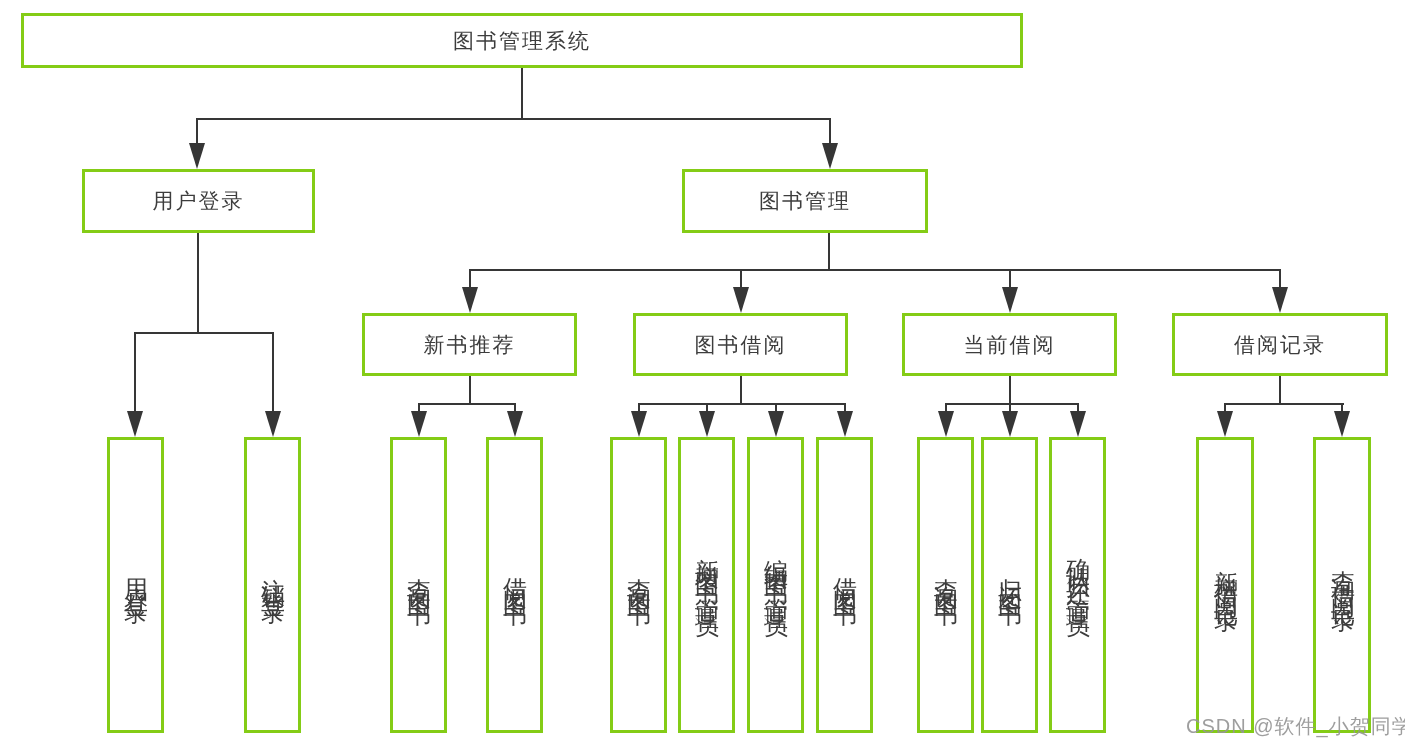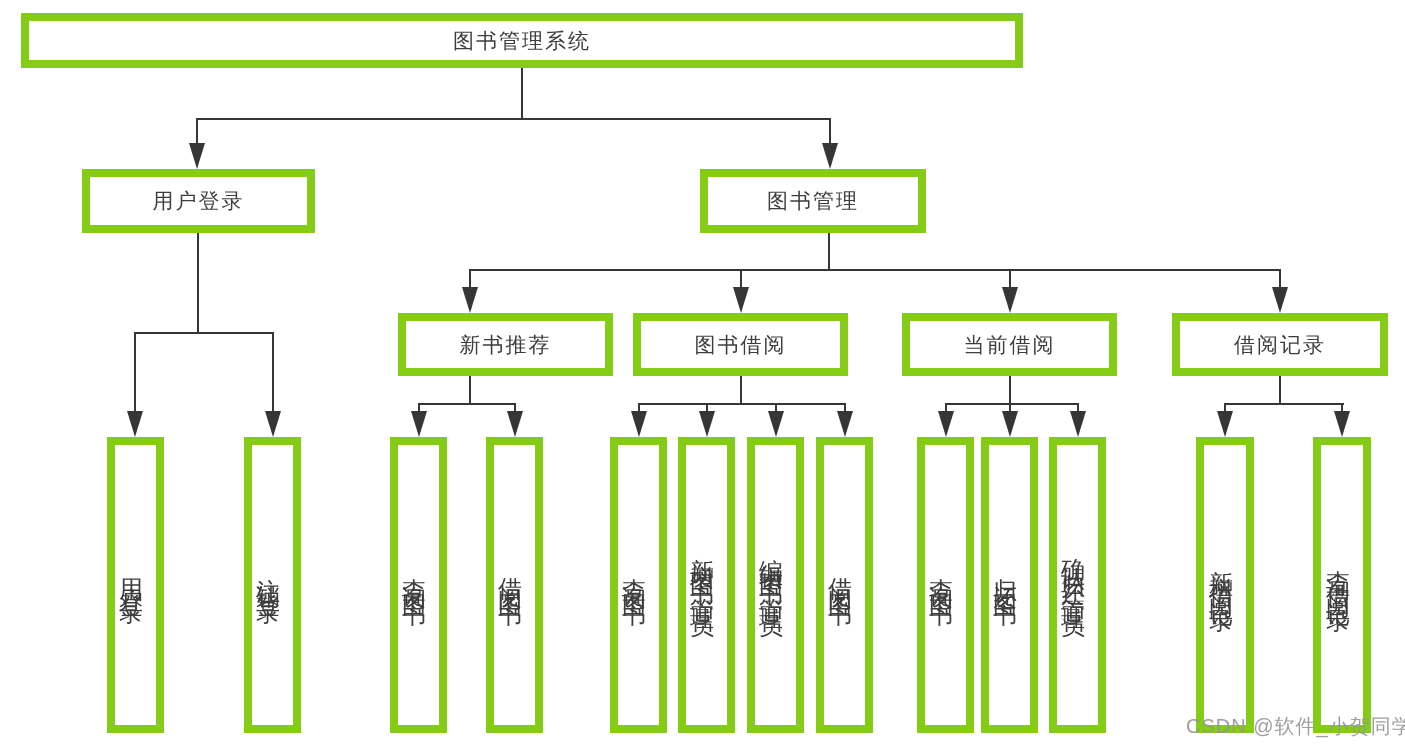--- a/index.html
+++ b/index.html
@@ -2,21 +2,21 @@
 <html><head>
 <meta charset="utf-8">
 <style>
   html,body{margin:0;padding:0;background:#fff;}
   #canvas{
     position:relative;width:1405px;height:747px;background:#fff;overflow:hidden;
     font-family:"Liberation Sans","DejaVu Sans",sans-serif;
   }
   .box{
     position:absolute;box-sizing:border-box;background:#fff;
-    border:8px solid #84cc16;color:#3d3d3d;
+    border:3px solid #84cc16;color:#3d3d3d;
     display:flex;align-items:center;justify-content:center;
   }
   .hbox{font-size:21px;letter-spacing:2px;}
   .vbox{
     writing-mode:vertical-rl;text-orientation:mixed;
     display:block;text-align:center;
     font-size:24px;letter-spacing:8px;
     padding:6px 0 26px 0;
     line-height:49px;
   }
@@ -39,41 +39,41 @@
   <div class="box hbox" style="left:21px;top:13px;width:1002px;height:55px;">图书管理系统</div>
 
   <div class="ln" style="left:521px;top:68px;width:2px;height:52px;"></div>
   <div class="ln" style="left:196px;top:118px;width:635px;height:2px;"></div>
   <div class="ln" style="left:196px;top:119px;width:2px;height:26px;"></div>
   <div class="arr" style="left:189px;top:143px;"></div>
   <div class="ln" style="left:829px;top:119px;width:2px;height:26px;"></div>
   <div class="arr" style="left:822px;top:143px;"></div>
 
   <div class="box hbox" style="left:82px;top:169px;width:233px;height:64px;">用户登录</div>
-  <div class="box hbox" style="left:700px;top:169px;width:226px;height:64px;">图书管理</div>
+  <div class="box hbox" style="left:682px;top:169px;width:246px;height:64px;">图书管理</div>
 
   <div class="ln" style="left:197px;top:233px;width:2px;height:101px;"></div>
   <div class="ln" style="left:134px;top:332px;width:140px;height:2px;"></div>
   <div class="ln" style="left:134px;top:333px;width:2px;height:80px;"></div>
   <div class="arr" style="left:127px;top:411px;"></div>
   <div class="ln" style="left:272px;top:333px;width:2px;height:80px;"></div>
   <div class="arr" style="left:265px;top:411px;"></div>
 
   <div class="ln" style="left:828px;top:233px;width:2px;height:38px;"></div>
   <div class="ln" style="left:469px;top:269px;width:812px;height:2px;"></div>
   <div class="ln" style="left:469px;top:270px;width:2px;height:20px;"></div>
   <div class="arr" style="left:462px;top:287px;"></div>
   <div class="ln" style="left:740px;top:270px;width:2px;height:20px;"></div>
   <div class="arr" style="left:733px;top:287px;"></div>
   <div class="ln" style="left:1009px;top:270px;width:2px;height:20px;"></div>
   <div class="arr" style="left:1002px;top:287px;"></div>
   <div class="ln" style="left:1279px;top:270px;width:2px;height:20px;"></div>
   <div class="arr" style="left:1272px;top:287px;"></div>
 
-  <div class="box hbox" style="left:362px;top:313px;width:215px;height:63px;margin-left:36px;">新书推荐</div>
+  <div class="box hbox" style="left:362px;top:313px;width:215px;height:63px;">新书推荐</div>
   <div class="box hbox" style="left:902px;top:313px;width:215px;height:63px;">当前借阅</div>
   <div class="box hbox" style="left:633px;top:313px;width:215px;height:63px;">图书借阅</div>
   <div class="box hbox" style="left:1172px;top:313px;width:216px;height:63px;">借阅记录</div>
 
   <div class="ln" style="left:469px;top:376px;width:2px;height:29px;"></div>
   <div class="ln" style="left:418px;top:403px;width:98px;height:2px;"></div>
   <div class="ln" style="left:418px;top:404px;width:2px;height:10px;"></div>
   <div class="arr" style="left:411px;top:411px;"></div>
   <div class="ln" style="left:514px;top:404px;width:2px;height:10px;"></div>
   <div class="arr" style="left:507px;top:411px;"></div>

